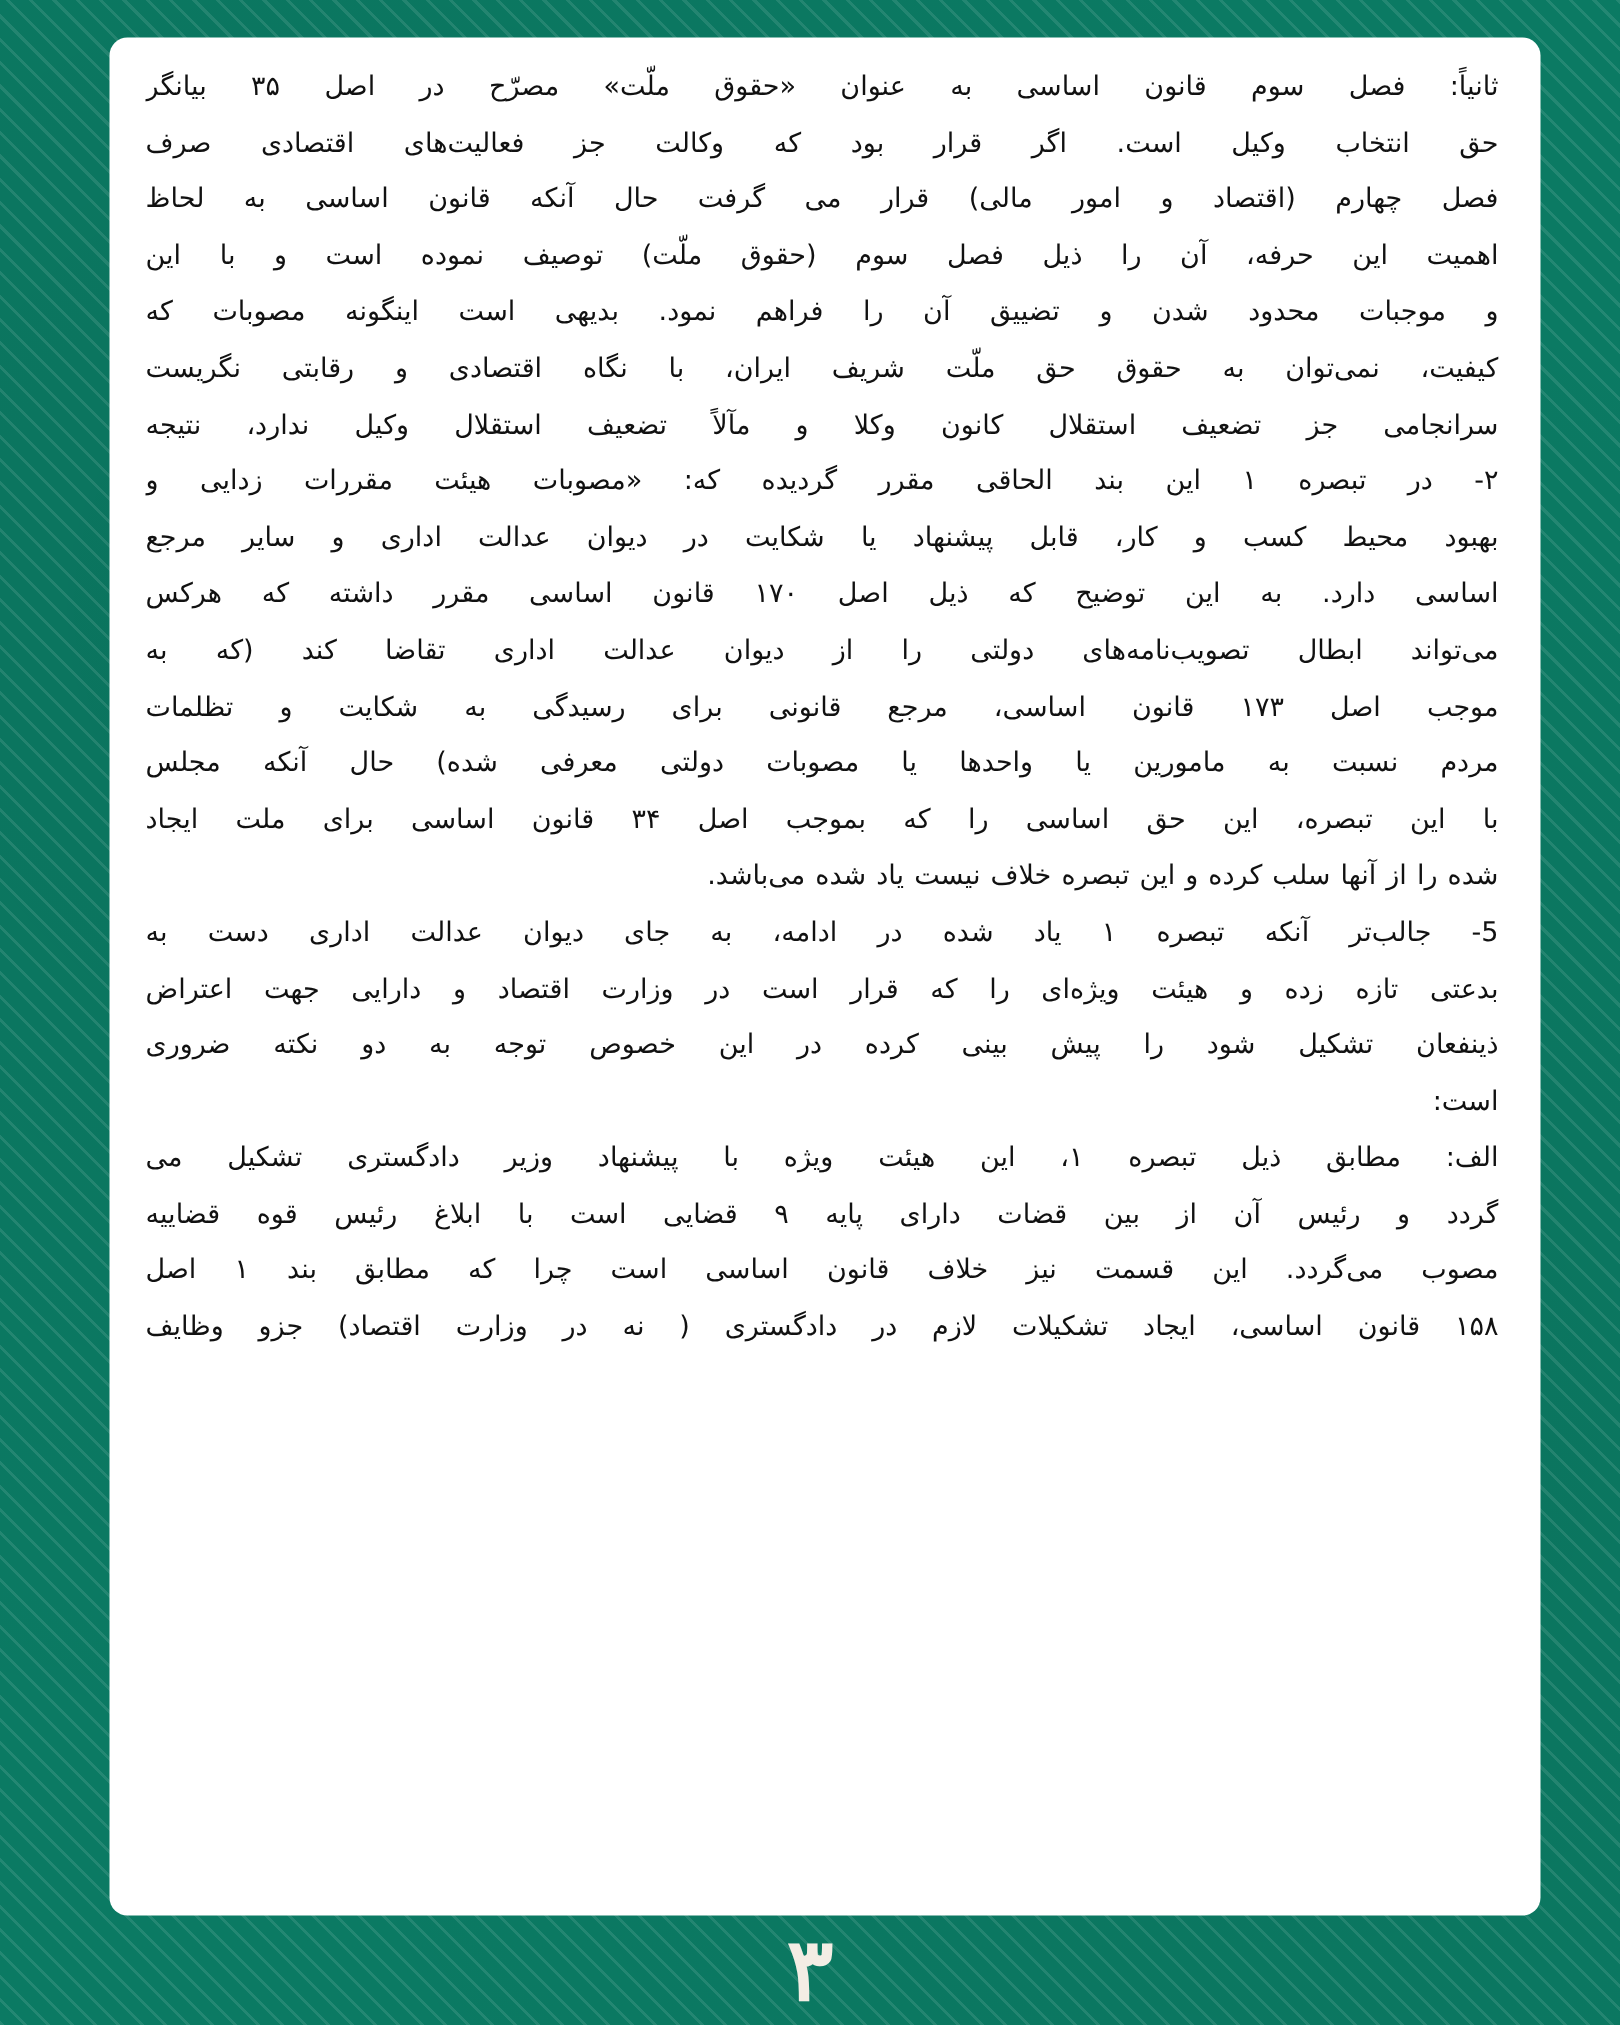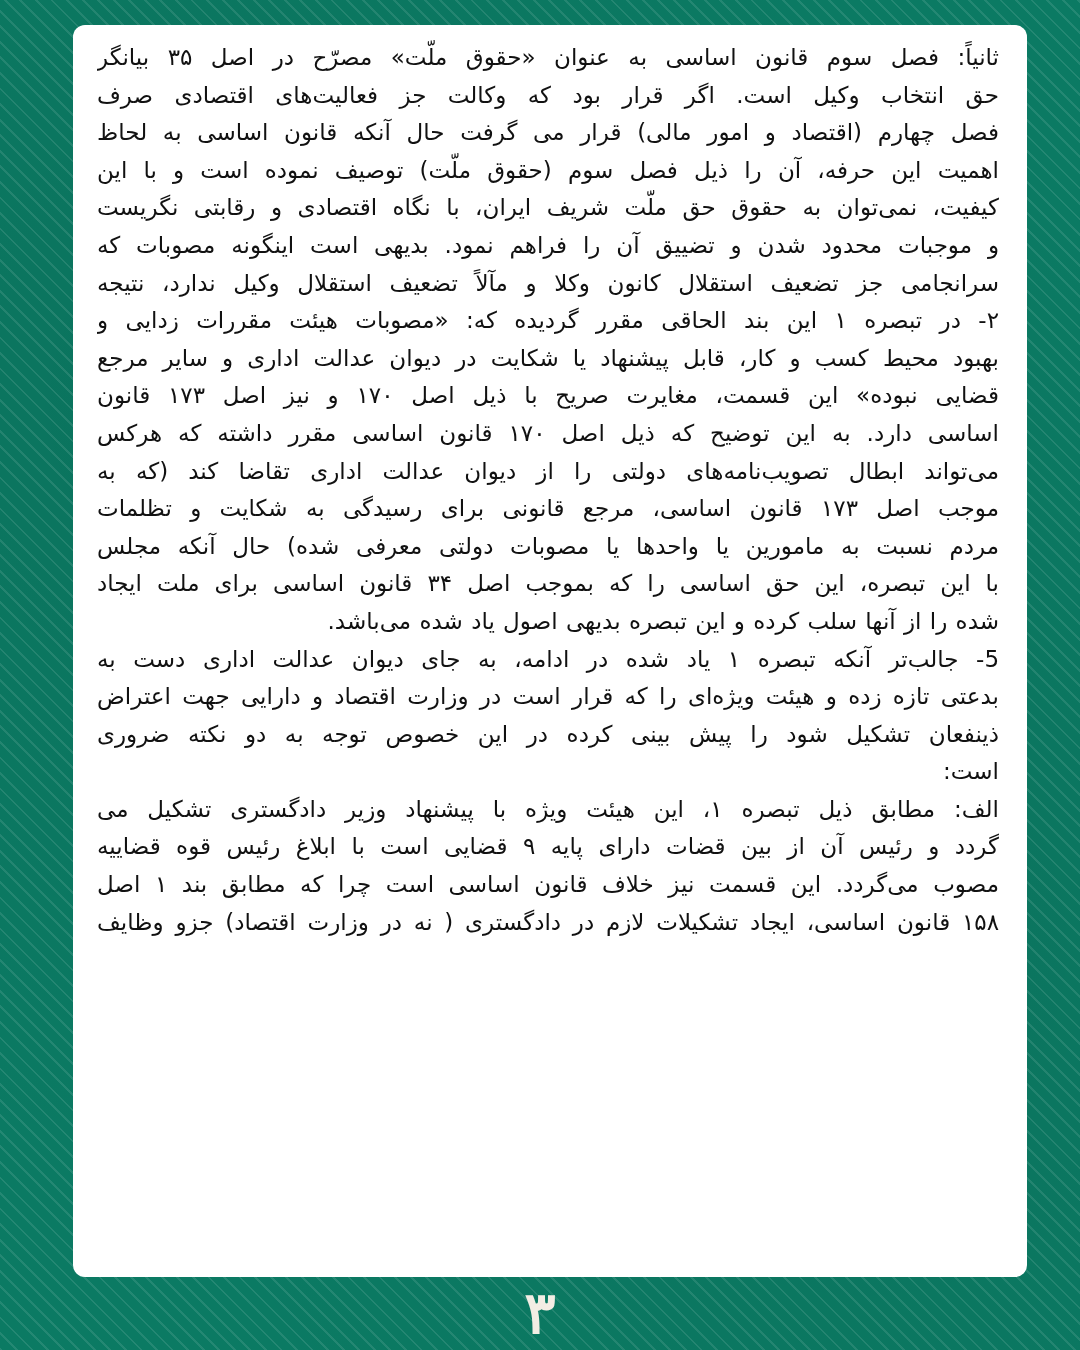--- a/index.html
+++ b/index.html
@@ -29,21 +29,21 @@
       width: 954px;
       height: 1252px;
       background: #ffffff;
       border-radius: 12px;
       box-sizing: border-box;
       padding: 14px 28px 0 24px;
       direction: rtl;
     }
     .para {
       margin: 0;
-      font-size: 23px;
+      font-size: 18px;
       line-height: 37.6px;
       color: #111111;
       text-align: justify;
       text-align-last: right;
       word-spacing: 1px;
     }
     .line {
       display: block;
       height: 37.6px;
       white-space: nowrap;
@@ -70,34 +70,33 @@
   </style>
 </head>
 <body>
 
 <div class="card">
   <div class="para">
     <span class="line">ثانیاً: فصل سوم قانون اساسی به عنوان «حقوق ملّت» مصرّح در اصل ۳۵ بیانگر</span>
     <span class="line">حق انتخاب وکیل است.  اگر قرار بود که وکالت جز فعالیت‌های اقتصادی صرف</span>
     <span class="line">فصل چهارم (اقتصاد و امور مالی) قرار می گرفت حال آنکه قانون اساسی به لحاظ</span>
     <span class="line">اهمیت این حرفه، آن را ذیل فصل سوم (حقوق ملّت) توصیف نموده است و با این</span>
+    <span class="line">و موجبات محدود شدن و تضییق آن را فراهم نمود. بدیهی است اینگونه مصوبات که</span>
     <span class="line">کیفیت، نمی‌توان به حقوق حق ملّت شریف ایران، با نگاه اقتصادی و رقابتی نگریست</span>
-    <span class="line">و موجبات محدود شدن و تضییق آن را فراهم نمود. بدیهی است اینگونه مصوبات که</span>
     <span class="line">سرانجامی جز تضعیف استقلال کانون وکلا و مآلاً تضعیف استقلال وکیل ندارد، نتیجه</span>
   </div>
   <div class="para">
     <span class="line">۲-  در تبصره ۱ این بند الحاقی مقرر گردیده که: «مصوبات هیئت مقررات زدایی و</span>
     <span class="line">بهبود محیط کسب و کار، قابل پیشنهاد یا شکایت در دیوان عدالت اداری و سایر مرجع</span>
-    <span class="line">قضایی نبوده» این قسمت، مغایرت صریح با ذیل اصل ۱۷۰ و نیز اصل ۱۷۳ قانون</span>
     <span class="line">اساسی دارد.  به این توضیح که ذیل اصل ۱۷۰ قانون اساسی مقرر داشته که هرکس</span>
     <span class="line">می‌تواند ابطال تصویب‌نامه‌های دولتی را از دیوان عدالت اداری تقاضا کند (که به</span>
     <span class="line">موجب اصل ۱۷۳ قانون اساسی، مرجع قانونی برای رسیدگی به شکایت و تظلمات</span>
     <span class="line">مردم نسبت به مامورین یا واحدها یا مصوبات دولتی معرفی شده) حال آنکه مجلس</span>
     <span class="line">با این تبصره، این حق اساسی را که بموجب اصل ۳۴ قانون اساسی برای ملت ایجاد</span>
-    <span class="line last">شده را از آنها سلب کرده و این تبصره بدیهی اصول یاد شده می‌باشد.</span>
+    <span class="line last">شده را از آنها سلب کرده و این تبصره خلاف نیست یاد شده می‌باشد.</span>
   </div>
   <div class="para">
     <span class="line">5-  جالب‌تر آنکه تبصره ۱ یاد شده در ادامه، به جای دیوان عدالت اداری دست به</span>
     <span class="line">بدعتی تازه زده و هیئت ویژه‌ای را که قرار است در وزارت اقتصاد و دارایی جهت اعتراض</span>
     <span class="line">ذینفعان تشکیل شود را پیش بینی کرده در این خصوص توجه به دو نکته ضروری</span>
     <span class="line last">است:</span>
   </div>
   <div class="para">
     <span class="line">الف: مطابق ذیل تبصره ۱،  این هیئت ویژه با پیشنهاد وزیر دادگستری تشکیل می</span>
     <span class="line">گردد و رئیس آن از بین قضات دارای پایه ۹ قضایی است با ابلاغ رئیس قوه قضاییه</span>

